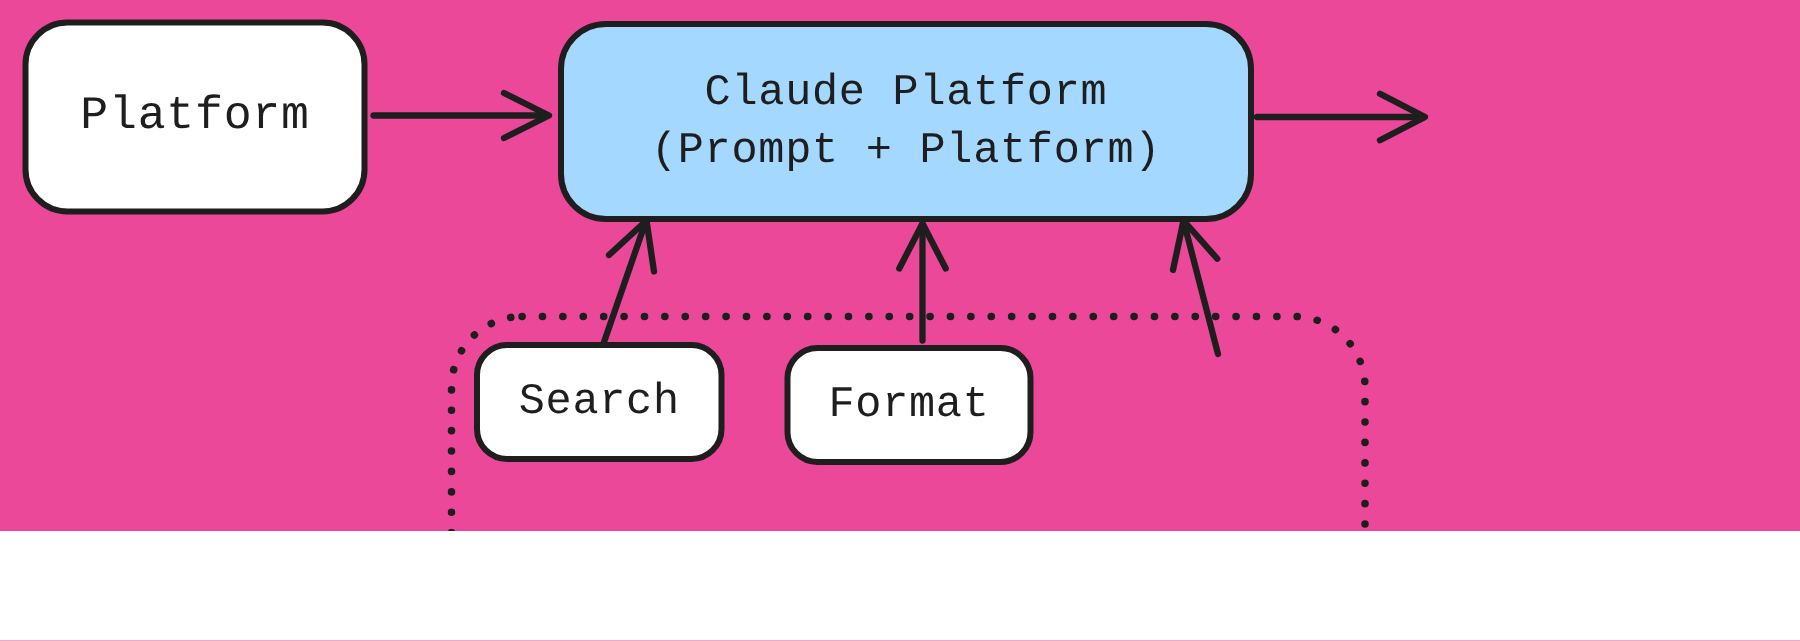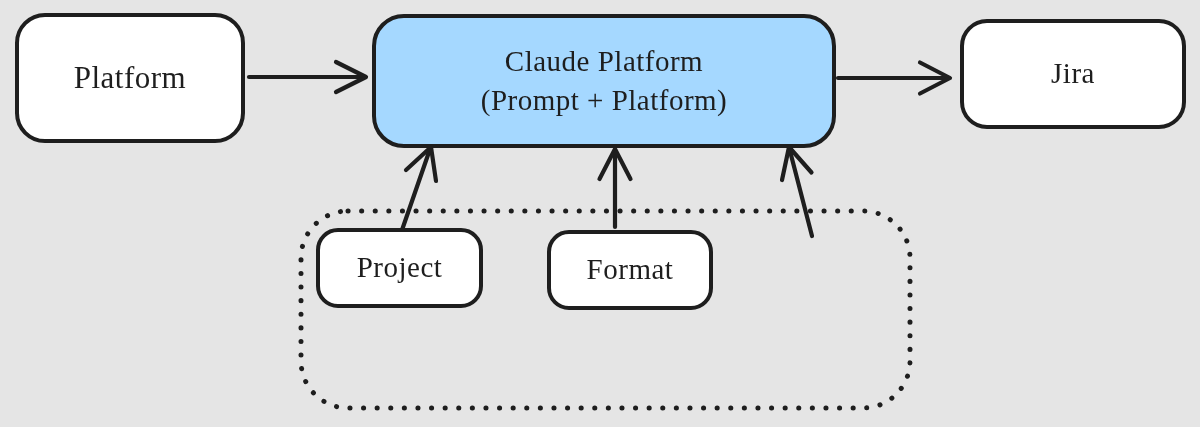--- a/index.html
+++ b/index.html
@@ -1,23 +1,23 @@
 <!DOCTYPE html>
 <html><head>
 <meta charset="utf-8">
 <style>
   * { margin: 0; padding: 0; box-sizing: border-box; }
   html, body { background: #ffffff; }
   .canvas {
     position: relative;
     width: 1200px;
-    height: 427px;
-    background: #e5e5e5;
+    height: 354px;
+    background: #ec4899;
     overflow: hidden;
-    font-family: Liberation Serif, serif;
+    font-family: Liberation Mono, monospace;
     color: #1e1e1e;
   }
   .layer {
     position: absolute;
     left: 0; top: 0;
     width: 1200px; height: 427px;
     pointer-events: none;
   }
   .node {
     position: absolute;
@@ -29,21 +29,21 @@
     text-align: center;
     letter-spacing: 0.5px;
   }
   .node .label { line-height: 1.35; }
   .node-platform { left: 15px;  top: 13px;  width: 230px; height: 130px; border-radius: 30px; font-size: 31px; }
   .node-claude   { left: 372px; top: 14px;  width: 464px; height: 134px; border-radius: 32px;
                    background: #a5d8ff; flex-direction: column; font-size: 29px; }
   .node-jira     { left: 960px; top: 19px;  width: 226px; height: 110px; border-radius: 27px; font-size: 29px; }
   .tool-node     { border-radius: 22px; font-size: 29px; border-width: 4px; }
   .node-search   { left: 316px; top: 228px; width: 167px; height: 80px; }
-  .node-format   { left: 547px; top: 230px; width: 166px; height: 80px; }
+  .node-format   { left: 523px; top: 230px; width: 166px; height: 80px; }
   .node-create   { left: 727px; top: 231px; width: 167px; height: 78px; }
   .mcp-label {
     position: absolute;
     left: 299px; top: 352px; width: 612px;
     text-align: center;
     font-size: 32px;
     letter-spacing: 1px;
     color: #1e1e1e;
   }
   svg .stroke {
@@ -98,26 +98,23 @@
 
   <div class="node node-platform">
     <span class="label">Platform</span>
   </div>
 
   <div class="node node-claude">
     <span class="label">Claude Platform</span>
     <span class="label">(Prompt + Platform)</span>
   </div>
 
-  <div class="node node-jira">
-    <span class="label">Jira</span>
-  </div>
 
   <div class="node tool-node node-search">
-    <span class="label">Project</span>
+    <span class="label">Search</span>
   </div>
 
   <div class="node tool-node node-format">
     <span class="label">Format</span>
   </div>
 
 
 
 </div>
 

